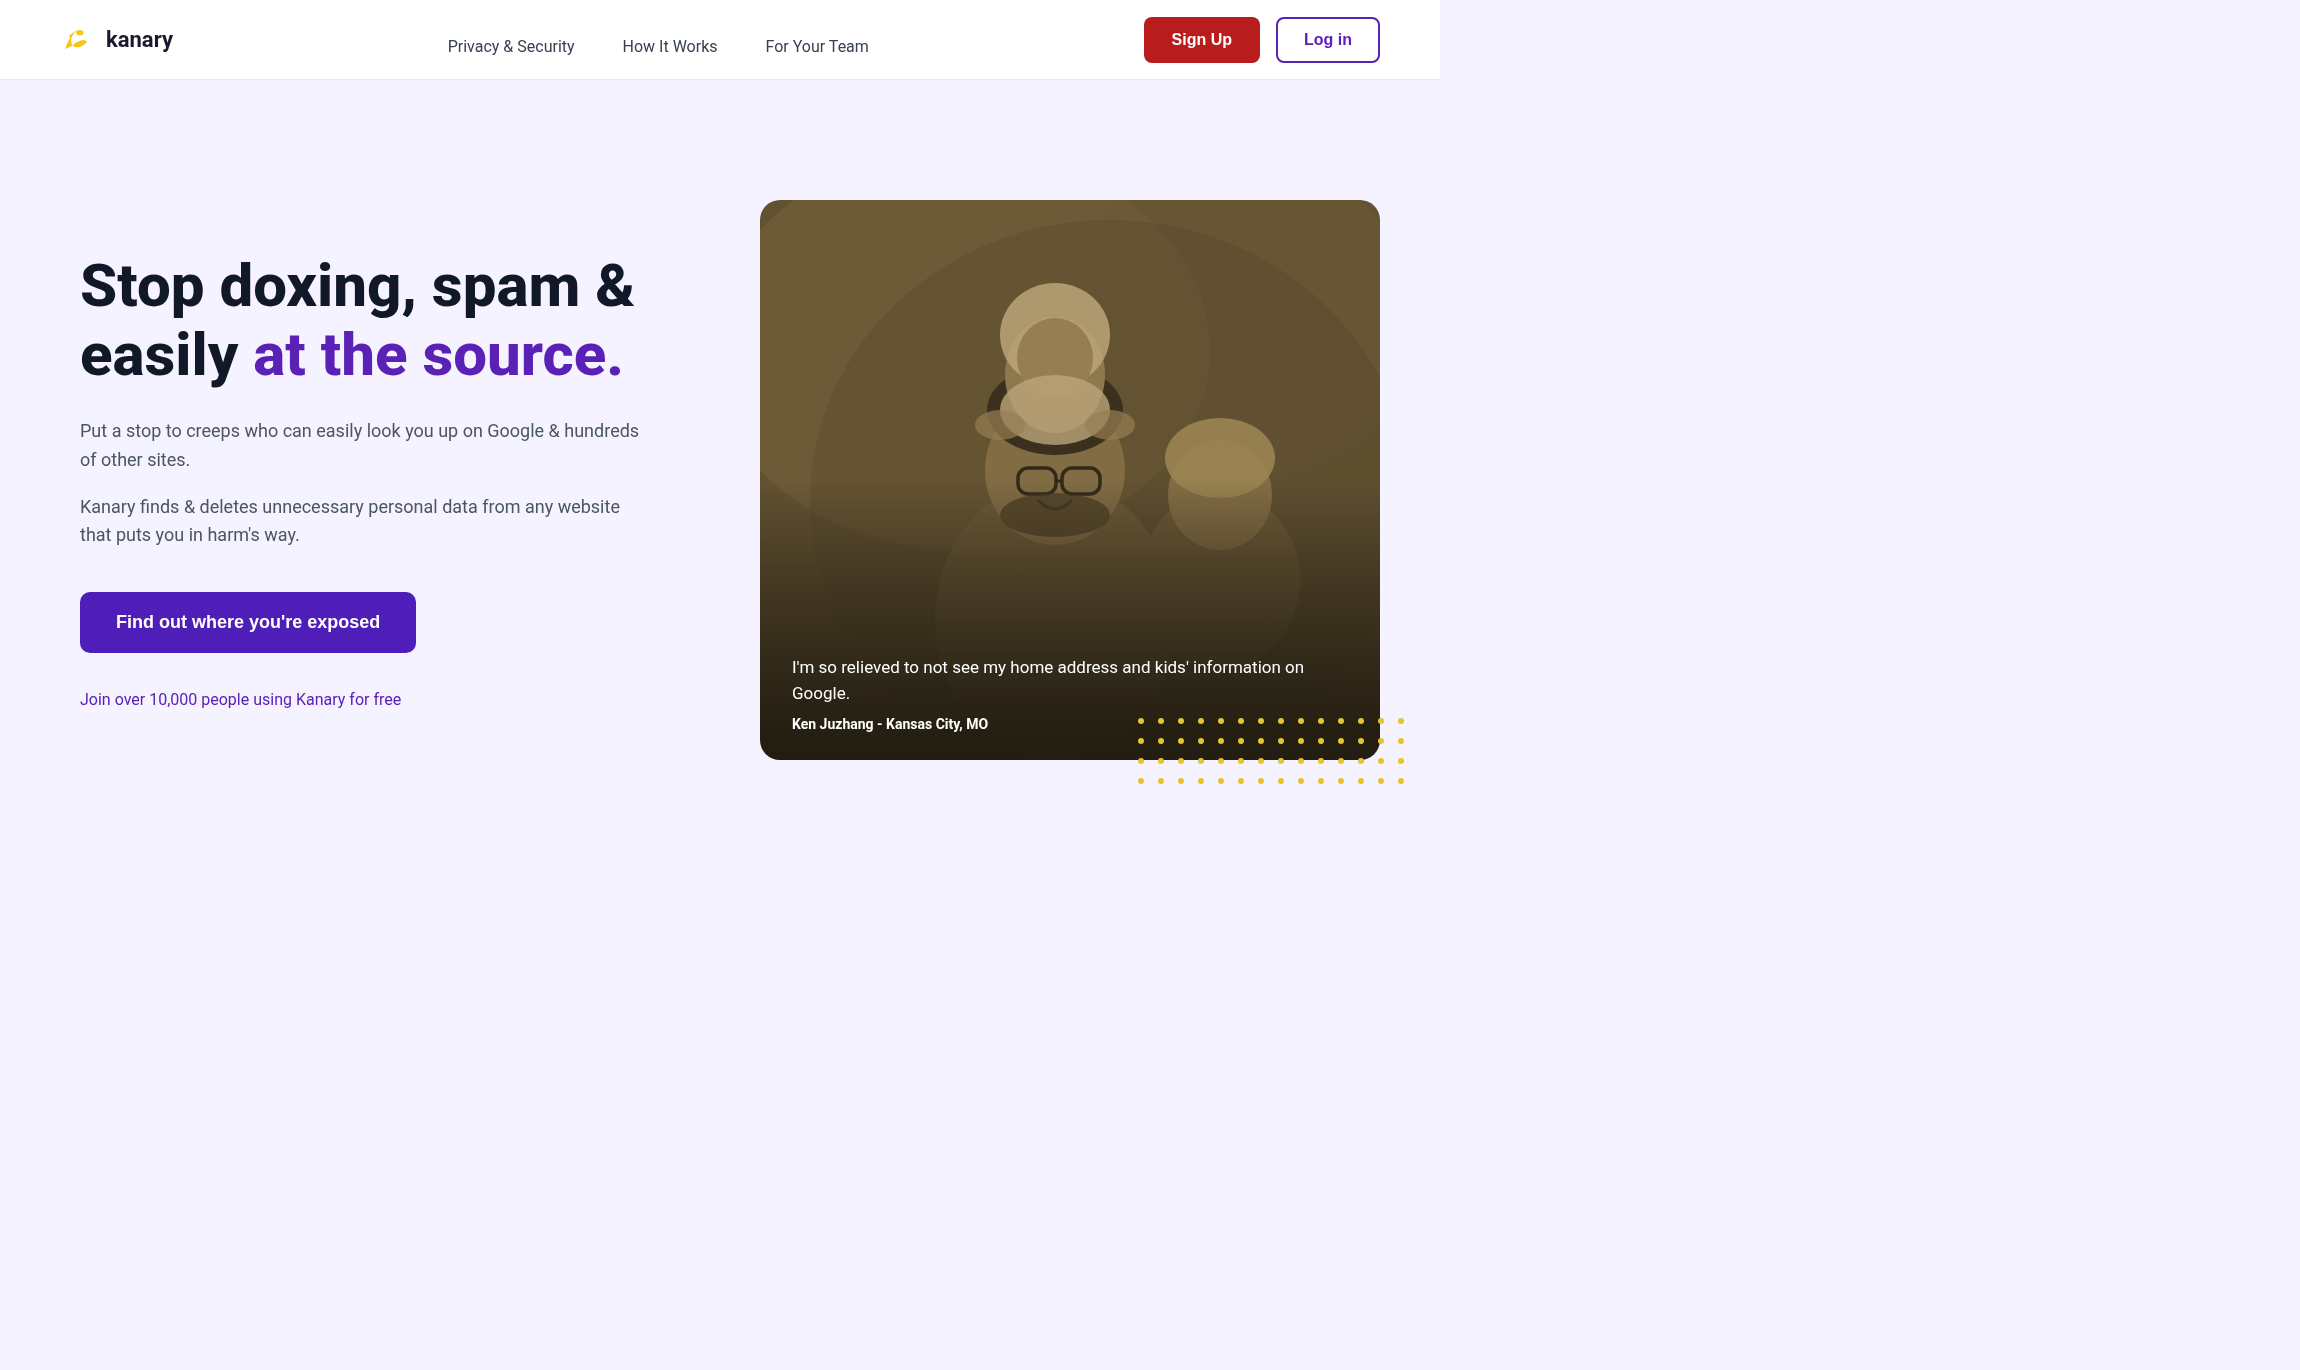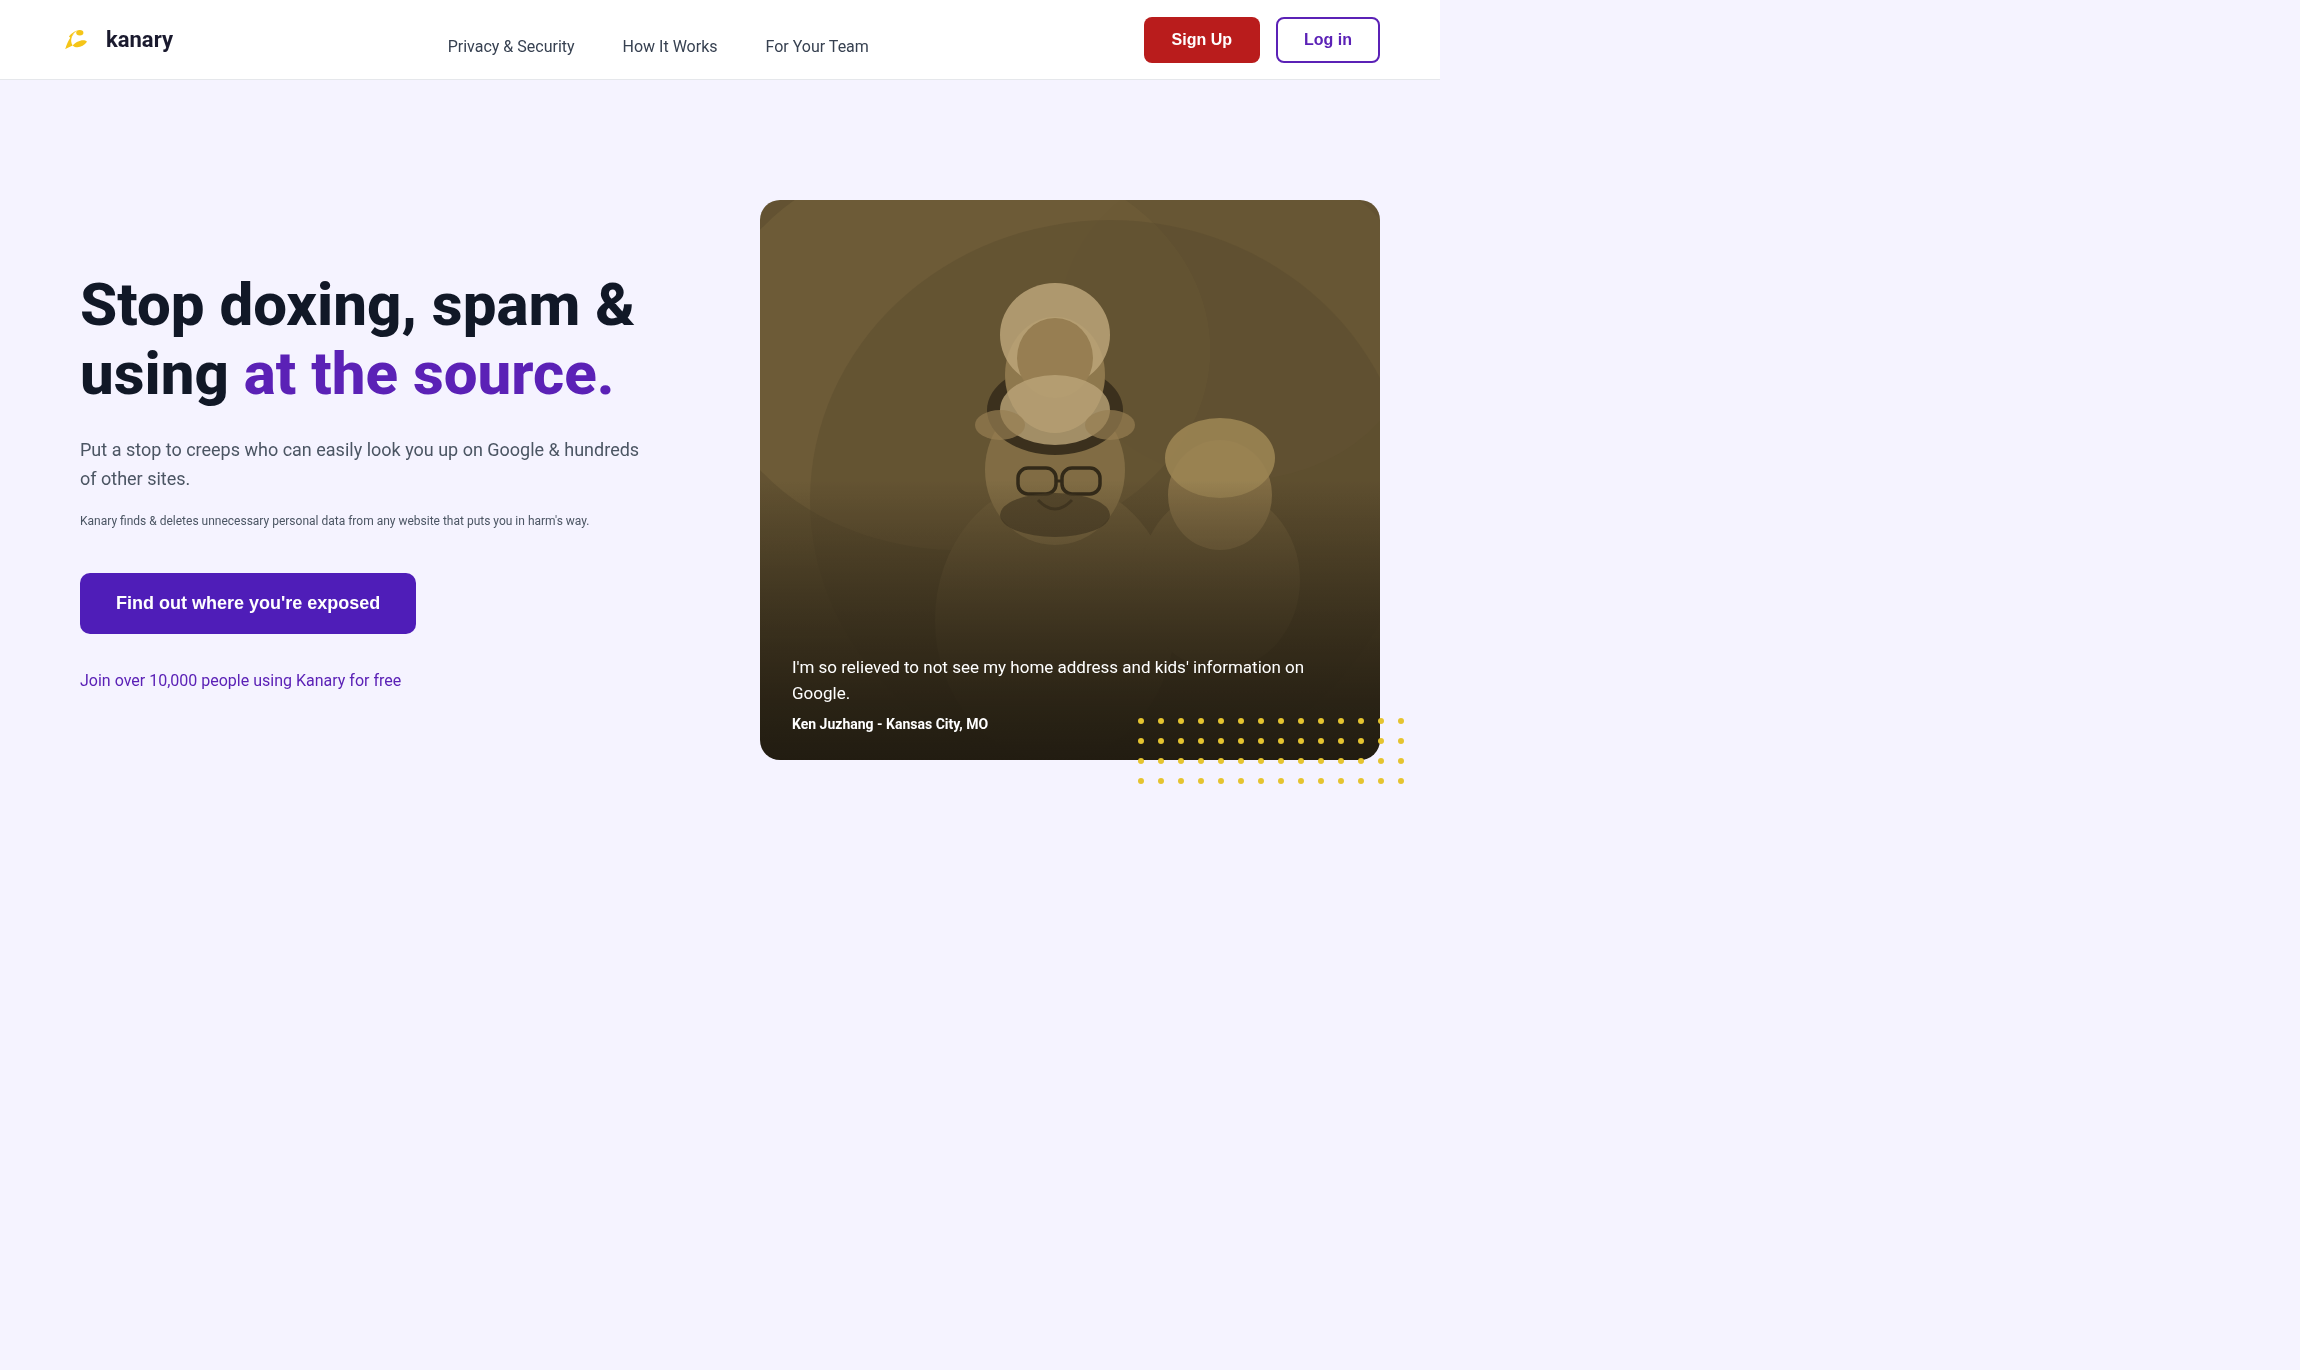--- a/index.html
+++ b/index.html
@@ -115,21 +115,21 @@
     }
 
     .hero-description {
       font-size: 18px;
       color: #4b5563;
       line-height: 1.6;
       margin-bottom: 18px;
     }
 
     .hero-description2 {
-      font-size: 12px;
+      font-size: 18px;
       color: #4b5563;
       line-height: 1.6;
       margin-bottom: 42px;
     }
 
     .btn-cta {
       background: #4f1db8;
       color: #ffffff;
       border: none;
       border-radius: 10px;
@@ -258,21 +258,21 @@
   <div class="nav-buttons">
     <button class="btn-signup">Sign Up</button>
     <button class="btn-login">Log in</button>
   </div>
 </nav>
 
 <section class="hero">
   <div class="hero-content">
     <h1 class="hero-title">
       <span>Stop doxing, spam &amp;</span><br>
-      <span>using </span><span class="hero-title-accent">at the source.</span>
+      <span>easily </span><span class="hero-title-accent">at the source.</span>
     </h1>
     <p class="hero-description">Put a stop to creeps who can easily look you up on Google &amp; hundreds of other sites.</p>
     <p class="hero-description2">Kanary finds &amp; deletes unnecessary personal data from any website that puts you in harm's way.</p>
     <button class="btn-cta">Find out where you're exposed</button>
     <a class="hero-social-proof">Join over 10,000 people using Kanary for free</a>
   </div>
 
   <div class="hero-image-wrapper">
     <div class="hero-card">
       <div class="family-photo">

